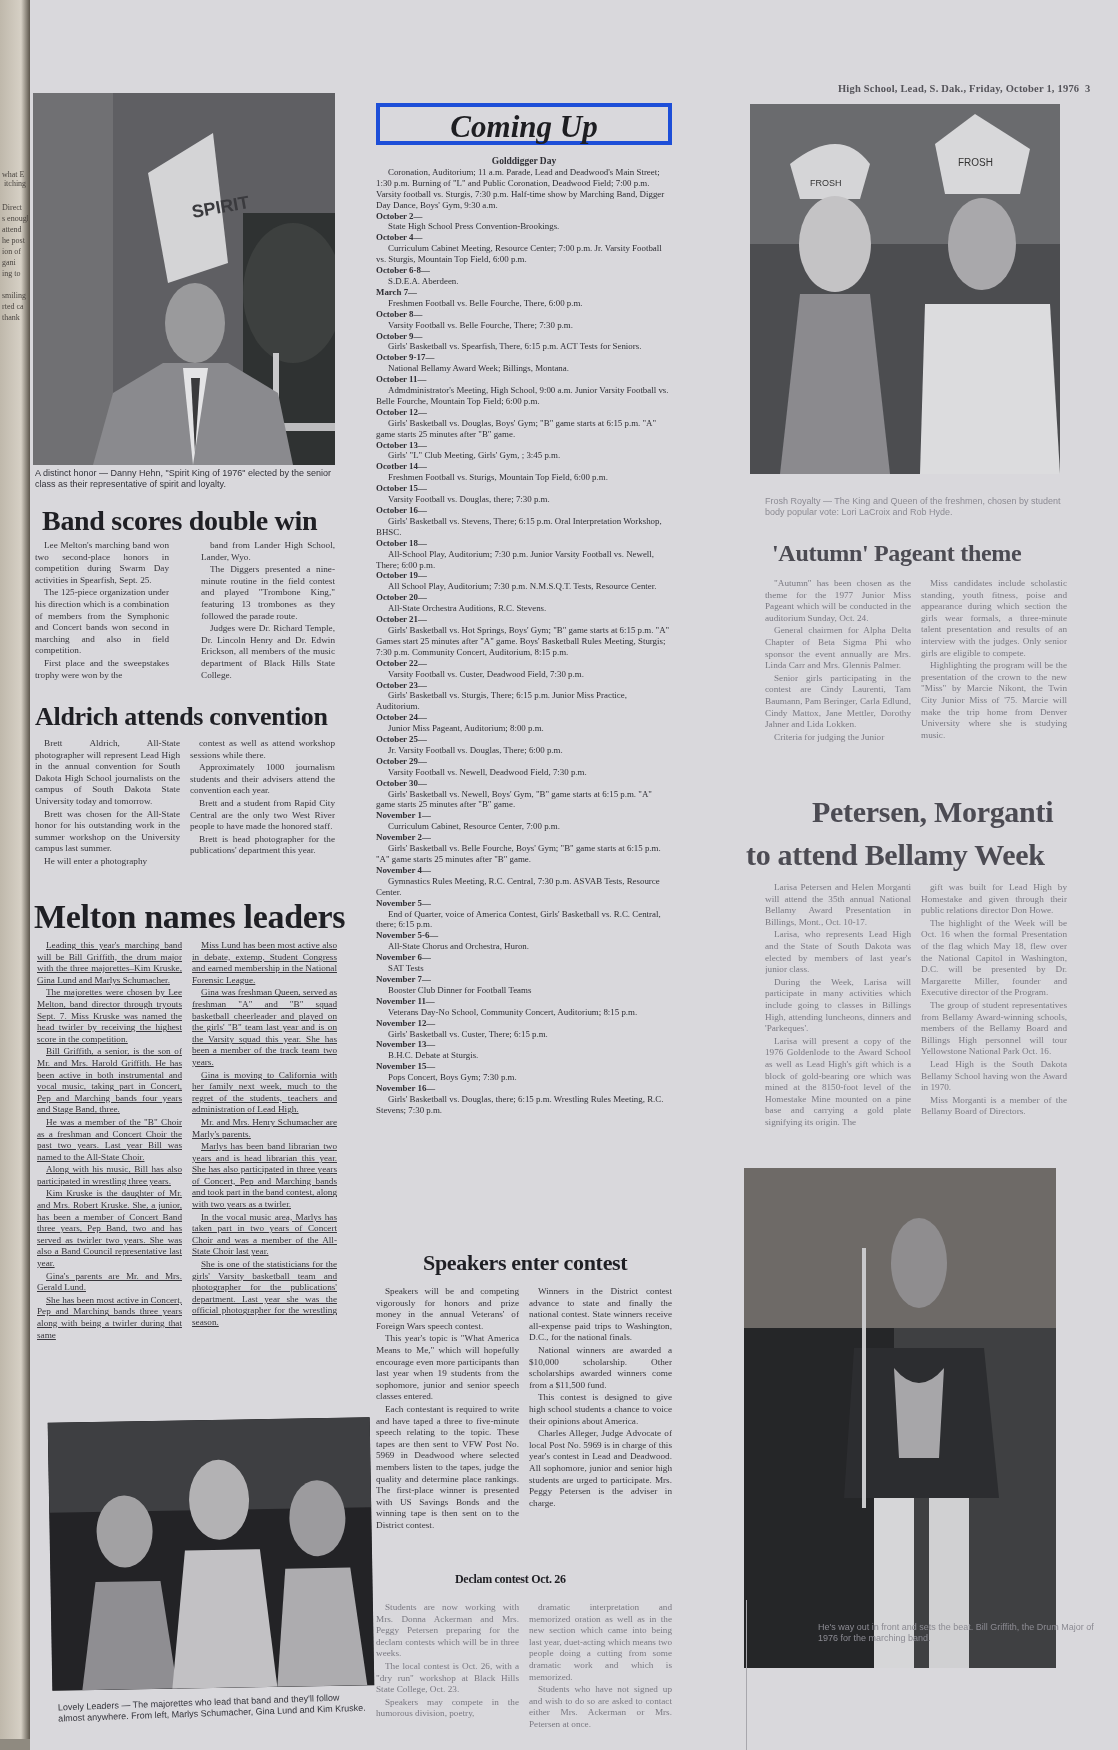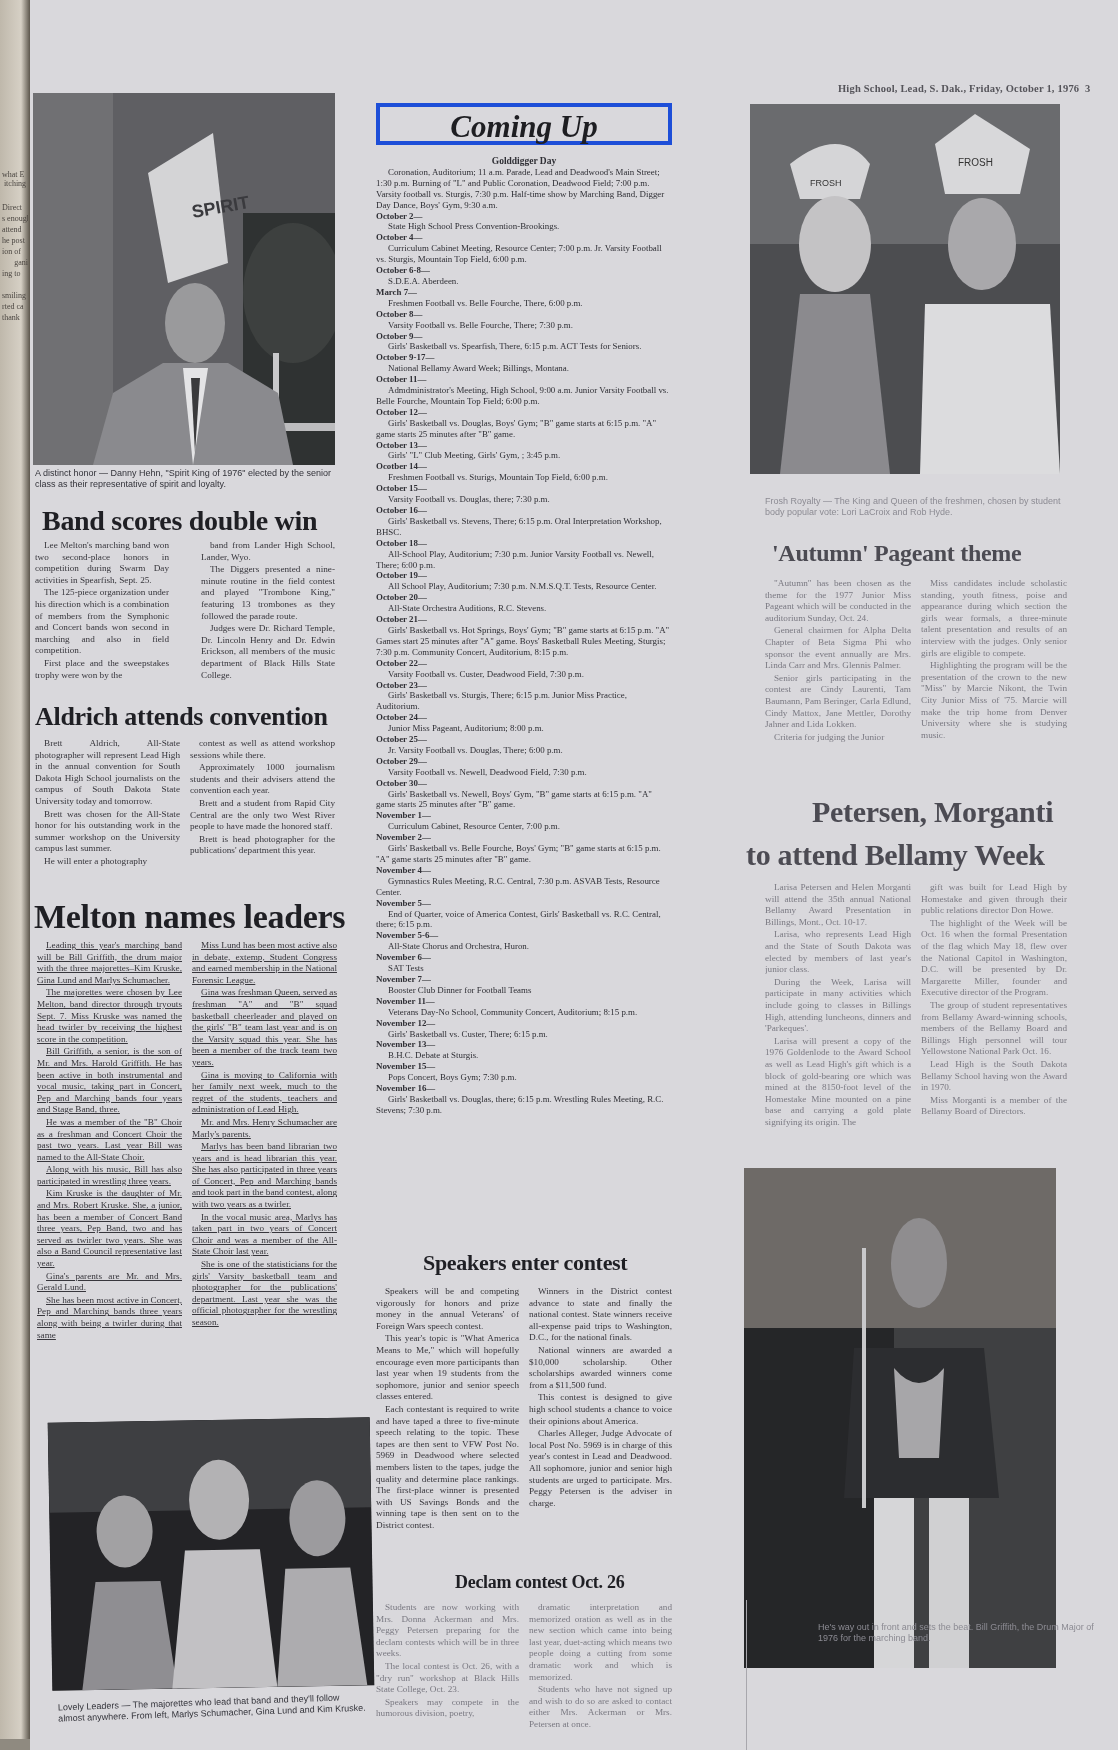--- a/index.html
+++ b/index.html
@@ -31,21 +31,21 @@
 
 <div class="left-page" id="leftEdge">
     <div class="strip" style="top: 170px;">what E</div>
     <div class="strip" style="top: 179px; text-align: center;">itching</div>
     <div class="strip" style="top: 192px;"></div>
     <div class="strip" style="top: 203px;">Direct</div>
     <div class="strip" style="top: 214px;">s enough</div>
     <div class="strip" style="top: 225px;">attend</div>
     <div class="strip" style="top: 236px;">he post</div>
     <div class="strip" style="top: 247px;">ion of</div>
-    <div class="strip" style="top: 258px; text-align: right;">gani</div>
+    <div class="strip" style="top: 258px;">gani</div>
     <div class="strip" style="top: 269px;">ing to</div>
     <div class="strip" style="top: 280px;"></div>
     <div class="strip" style="top: 291px;">smiling</div>
     <div class="strip" style="top: 302px;">rted ca</div>
     <div class="strip" style="top: 313px;">thank</div>
   </div>
 
 <div class="page">
 
   <div class="folio"><span>High School, Lead, S. Dak., Friday, October 1, 1976</span> &nbsp;<span>3</span></div>
@@ -220,21 +220,21 @@
         <p>Each contestant is required to write and have taped a three to five-minute speech relating to the topic. These tapes are then sent to VFW Post No. 5969 in Deadwood where selected members listen to the tapes, judge the quality and determine place rankings. The first-place winner is presented with US Savings Bonds and the winning tape is then sent on to the District contest.</p>
       </div>
       <div class="col" id="spk2">
         <p>Winners in the District contest advance to state and finally the national contest. State winners receive all-expense paid trips to Washington, D.C., for the national finals.</p>
         <p>National winners are awarded a $10,000 scholarship. Other scholarships awarded winners come from a $11,500 fund.</p>
         <p>This contest is designed to give high school students a chance to voice their opinions about America.</p>
         <p>Charles Alleger, Judge Advocate of local Post No. 5969 is in charge of this year's contest in Lead and Deadwood. All sophomore, junior and senior high students are urged to participate. Mrs. Peggy Petersen is the adviser in charge.</p>
       </div>
   </div>
 
-  <div class="headline" style="left:425px;top:1572px;font-size:18px;text-align:right;">Declam contest Oct. 26</div>
+  <div class="headline" style="left:425px;top:1572px;font-size:12px;text-align:right;">Declam contest Oct. 26</div>
   <div class="cols faint" style="left:346px;top:1602px;width:296px;height:140px;">
     <div class="col" id="dec1">
         <p>Students are now working with Mrs. Donna Ackerman and Mrs. Peggy Petersen preparing for the declam contests which will be in three weeks.</p>
         <p>The local contest is Oct. 26, with a "dry run" workshop at Black Hills State College, Oct. 23.</p>
         <p>Speakers may compete in the humorous division, poetry,</p>
       </div>
       <div class="col" id="dec2">
         <p>dramatic interpretation and memorized oration as well as in the new section which came into being last year, duet-acting which means two people doing a cutting from some dramatic work and which is memorized.</p>
         <p>Students who have not signed up and wish to do so are asked to contact either Mrs. Ackerman or Mrs. Petersen at once.</p>
       </div>

